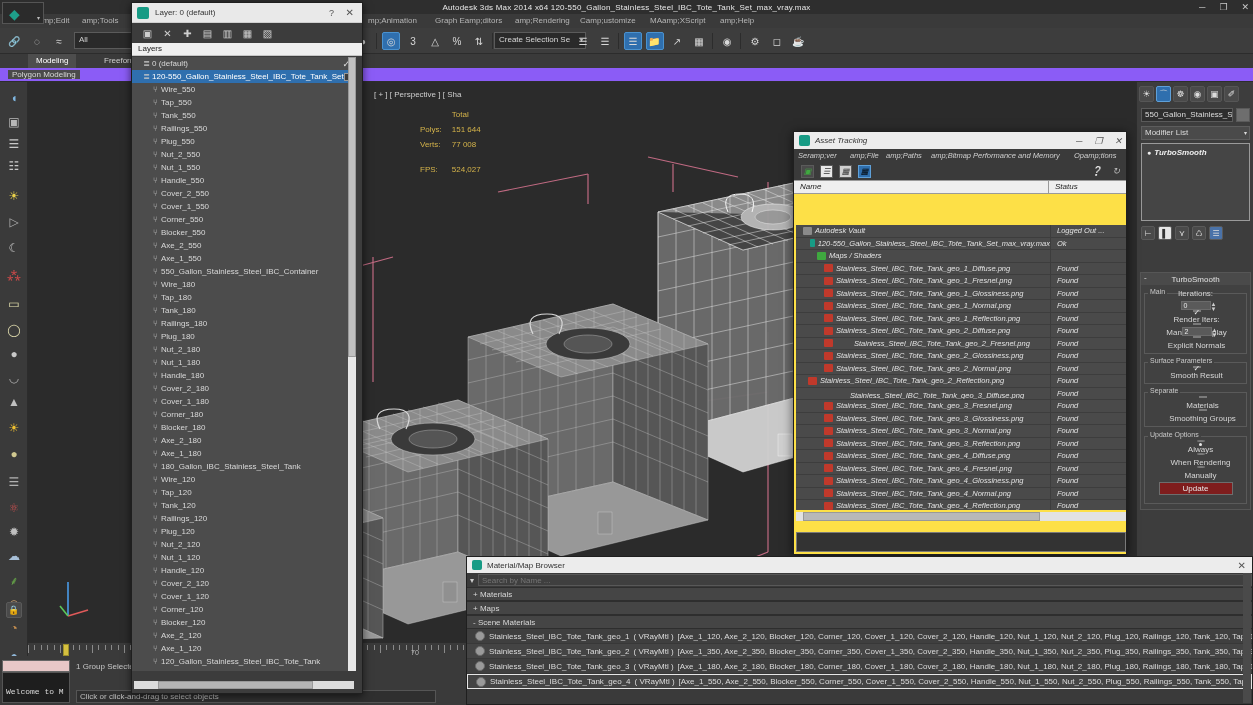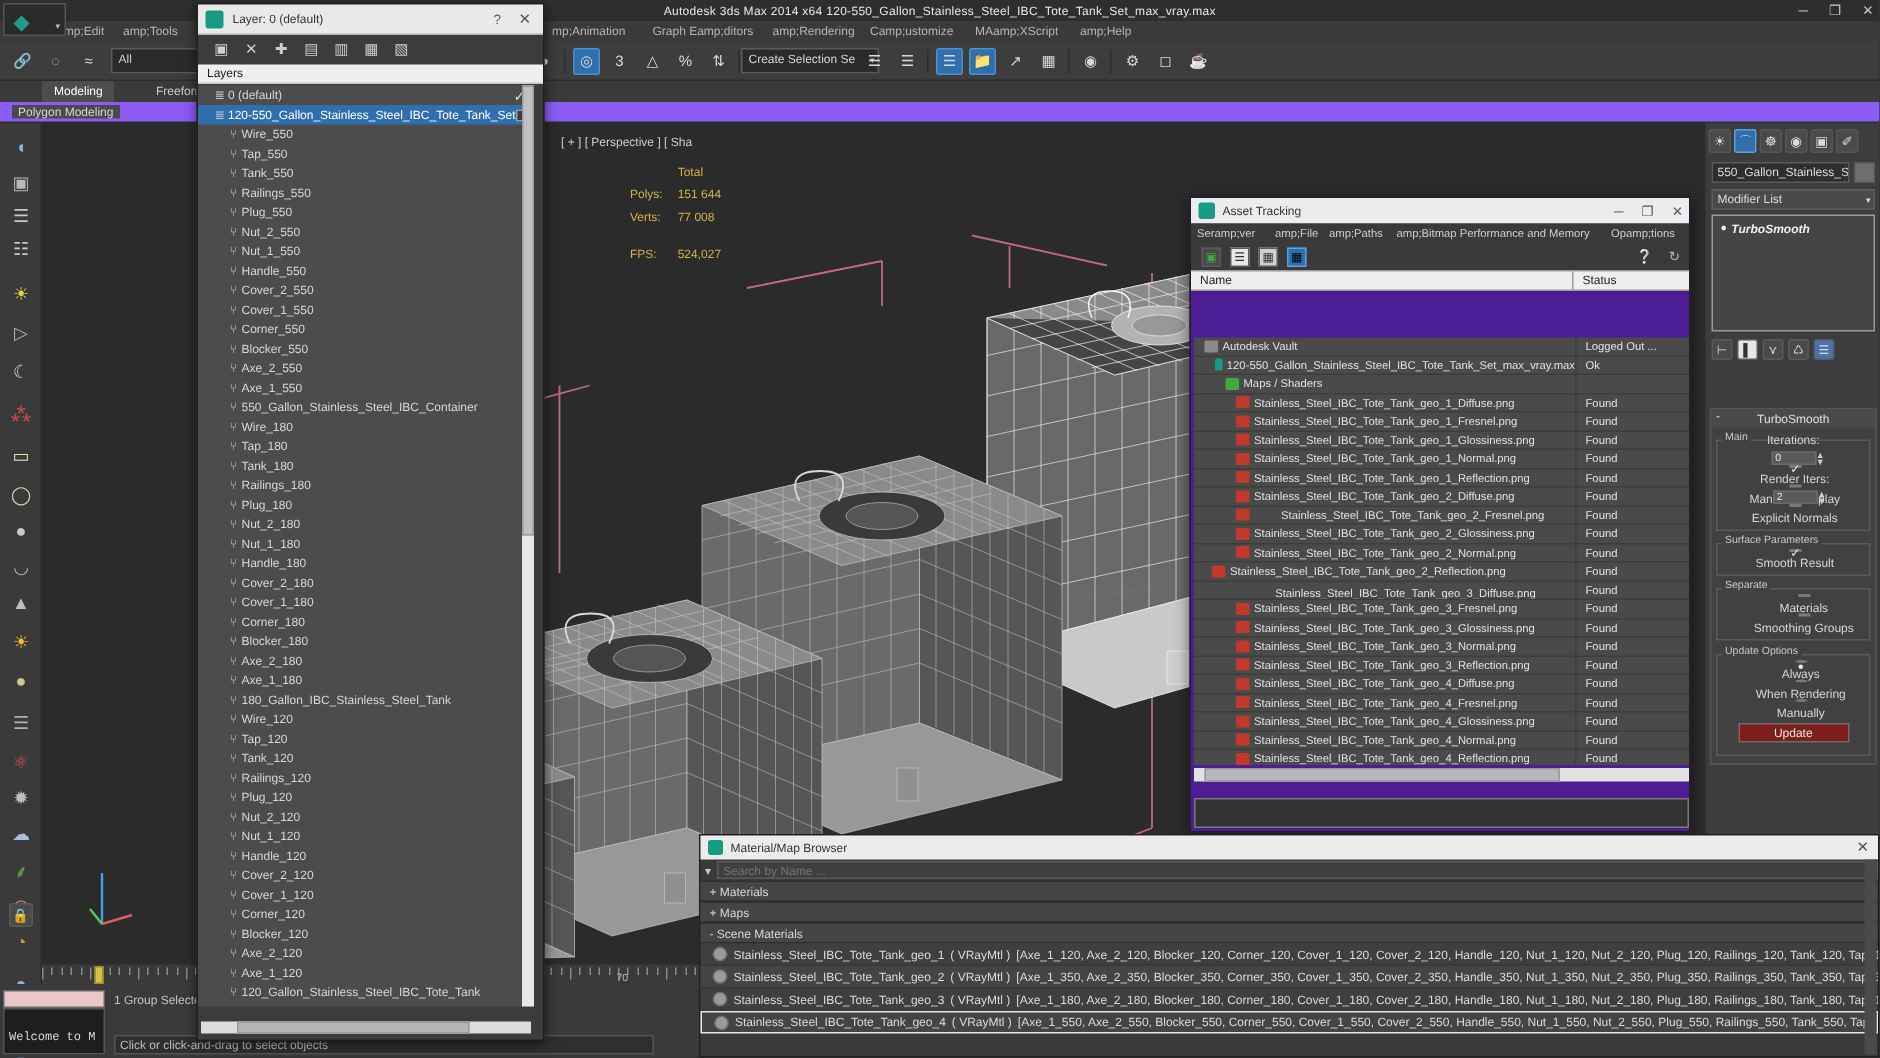--- a/index.html
+++ b/index.html
@@ -180,21 +180,21 @@
     background:#e8e8e8; }
   .lyr-vthumb { position:absolute; left:0; top:0; width:8px; height:300px;
     background:#c0c0c0; border:1px solid #9a9a9a; }
   .lyr-hscroll { position:absolute; left:2px; bottom:4px; width:220px; height:8px;
     background:#dcdcdc; }
   .lyr-hthumb { position:absolute; left:24px; top:0; width:155px; height:8px;
     background:#b5b5b5; border:1px solid #9a9a9a; }
 
   
   .asset { position:absolute; left:793px; top:131px; width:334px; height:424px;
-    background:#4c1d95; border:1px solid #1f1f1f; box-shadow:0 2px 10px rgba(0,0,0,.6); }
+    background:#fde047; border:1px solid #1f1f1f; box-shadow:0 2px 10px rgba(0,0,0,.6);font-style:italic; }
   .as-tb { height:17px; background:#ececec; display:flex; align-items:center;
     position:relative; }
   .as-tb .ic { width:11px; height:11px; margin-left:5px; background:#179b85;
     border-radius:2px; }
   .as-tb .tt { margin-left:5px; font-size:8px; color:#333; }
   .as-tb .ctl { position:absolute; right:4px; display:flex; gap:12px;
     font-size:9px; color:#555; }
   .as-menu { height:13px; background:#3a3a3a; position:relative; }
   .as-menu .am { position:absolute; top:2px; font-size:7.5px; color:#d0d0d0;
     white-space:nowrap; }

